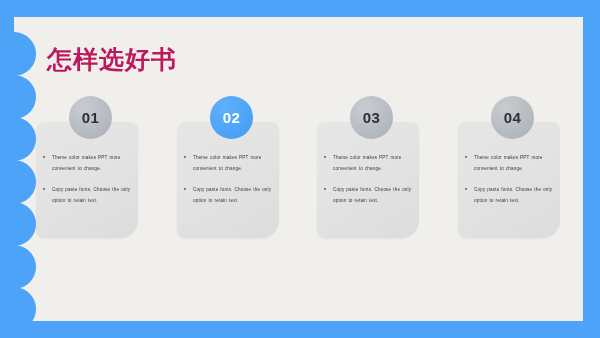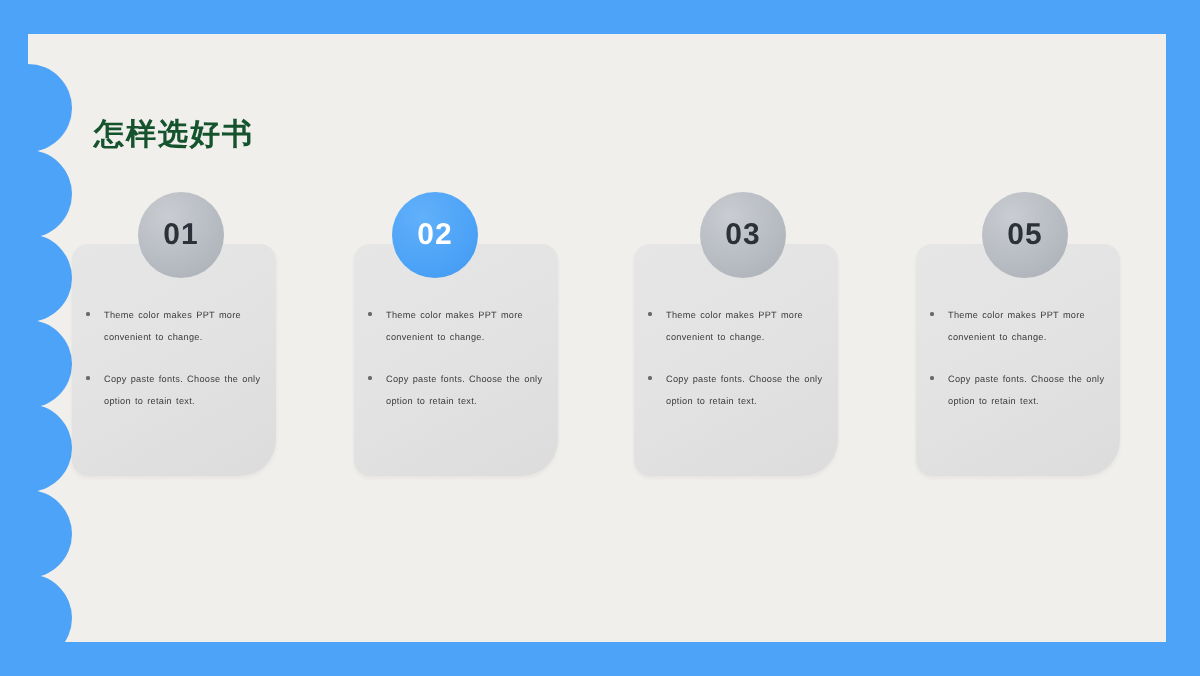--- a/index.html
+++ b/index.html
@@ -45,26 +45,25 @@
     background: #4da3f7;
     border-top-right-radius: 22px;
     border-bottom-right-radius: 22px;
   }
 
   
   #title {
     position: absolute;
     left: 33px;
     top: 26px;
-    font-size: 15px;
+    font-size: 25px;
     font-weight: bold;
-    color: #14532d;
+    color: #be185d;
     letter-spacing: 1px;
     white-space: nowrap;
-    margin-top: 15px;
   }
 
   
   #cards {
     position: absolute;
     left: 0;
     top: 0;
     width: 600px;
     height: 272px;
   }
@@ -172,21 +171,21 @@
             <span class="txt">Theme  color makes PPT more convenient  to change.</span>
           </div>
           <div class="bullet">
             <span class="dot"></span>
             <span class="txt">Copy paste fonts. Choose the only option to retain text.</span>
           </div>
         </div>
       </div>
       <div class="card-group" style="left: 177px;">
         <div class="card-box"></div>
-        <div class="badge blue" style="left: 19px;">02</div>
+        <div class="badge blue" style="left: 33px;">02</div>
         <div class="bullets">
           <div class="bullet">
             <span class="dot"></span>
             <span class="txt">Theme  color makes PPT more convenient  to change.</span>
           </div>
           <div class="bullet">
             <span class="dot"></span>
             <span class="txt">Copy paste fonts. Choose the only option to retain text.</span>
           </div>
         </div>
@@ -200,21 +199,21 @@
             <span class="txt">Theme  color makes PPT more convenient  to change.</span>
           </div>
           <div class="bullet">
             <span class="dot"></span>
             <span class="txt">Copy paste fonts. Choose the only option to retain text.</span>
           </div>
         </div>
       </div>
       <div class="card-group" style="left: 458px;">
         <div class="card-box"></div>
-        <div class="badge grey" style="left: 33px;">05</div>
+        <div class="badge grey" style="left: 33px;">04</div>
         <div class="bullets">
           <div class="bullet">
             <span class="dot"></span>
             <span class="txt">Theme  color makes PPT more convenient  to change.</span>
           </div>
           <div class="bullet">
             <span class="dot"></span>
             <span class="txt">Copy paste fonts. Choose the only option to retain text.</span>
           </div>
         </div>

